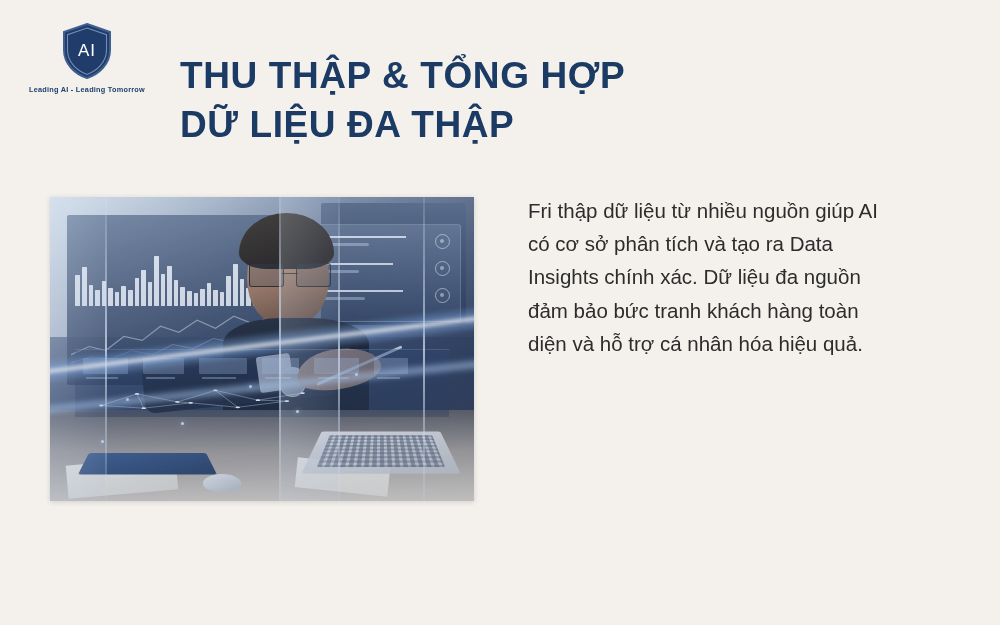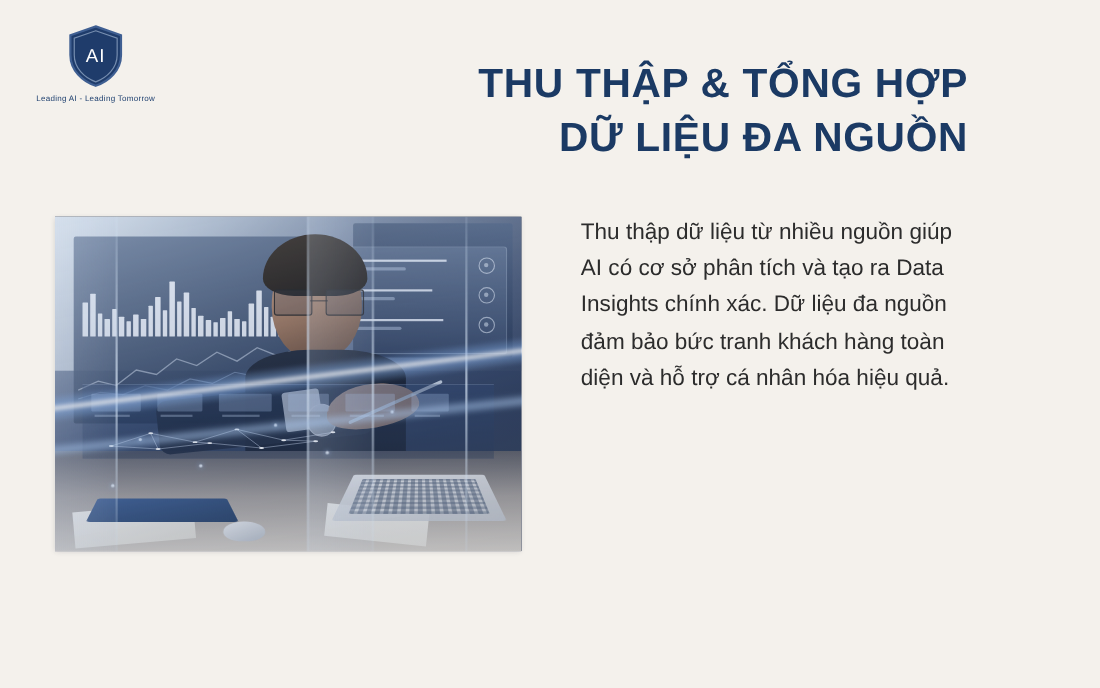--- a/index.html
+++ b/index.html
@@ -41,34 +41,34 @@
     font-size: 22px;
     letter-spacing: 2.2px;
     font-weight: 400;
     color: #1d3f6e;
     line-height: 1;
     font-family: "Liberation Sans", sans-serif;
   }
   .logo-tagline {
     margin-top: 6px;
     font-size: 7.3px;
-    font-weight: normal;
+    font-weight: bold;
     letter-spacing: 0.25px;
     color: #1d3f6e;
     line-height: 1;
     white-space: nowrap;
   }
 
   
   .title-block {
     position: absolute;
     left: 180px;
     top: 52px;
     width: 700px;
-    text-align: right;
+    text-align: left;
   }
   .title-line {
     display: block;
     font-size: 37px;
     font-weight: bold;
     color: #1b3a64;
     letter-spacing: 0.6px;
     line-height: 1.32;
     font-family: "Liberation Sans", sans-serif;
   }
@@ -505,21 +505,21 @@
     <svg class="logo-shield" viewBox="0 0 52 58">
       <path d="M26 2 L49 10 V28 C49 42 38 52 26 56 C14 52 3 42 3 28 V10 Z" fill="#1f3c6b" stroke="#3f5f92" stroke-width="2"></path>
       <path d="M26 6 L45.5 12.7 V28 C45.5 40 36 48.8 26 52.4 C16 48.8 6.5 40 6.5 28 V12.7 Z" fill="none" stroke="#93a8c6" stroke-width="1.1" opacity="0.75"></path>
       <text x="26" y="34" text-anchor="middle" font-family="Liberation Sans, sans-serif" font-size="17" font-weight="400" letter-spacing="1" fill="#ffffff">AI</text>
     </svg>
     <div class="logo-tagline">Leading AI - Leading Tomorrow</div>
   </div>
 
   <div class="title-block">
     <span class="title-line">THU THẬP &amp; TỔNG HỢP</span>
-    <span class="title-line">DỮ LIỆU ĐA NGUỒN</span>
+    <span class="title-line">DỮ LIỆU ĐA THẬP</span>
   </div>
 
   <div class="photo-frame">
     <div class="photo-stage">
 
       <div class="bg-room"></div>
       <div class="bg-wall"></div>
       <div class="monitor"></div>
       <div class="monitor2"></div>
       <div class="bg-desk"></div>
@@ -652,16 +652,16 @@
       <div class="pane" style="left:88%"></div>
 
       <div class="streak"></div>
       <div class="streak2"></div>
 
       <div class="photo-tint"></div>
     </div>
   </div>
 
   <div class="body-block">
-    <p class="body-text">Thu thập dữ liệu từ nhiều nguồn giúp AI có cơ sở phân tích và tạo ra Data Insights chính xác. Dữ liệu đa nguồn đảm bảo bức tranh khách hàng toàn diện và hỗ trợ cá nhân hóa hiệu quả.</p>
+    <p class="body-text">Fri thập dữ liệu từ nhiều nguồn giúp AI có cơ sở phân tích và tạo ra Data Insights chính xác. Dữ liệu đa nguồn đảm bảo bức tranh khách hàng toàn diện và hỗ trợ cá nhân hóa hiệu quả.</p>
   </div>
 
 </div>
 
 </body></html>

